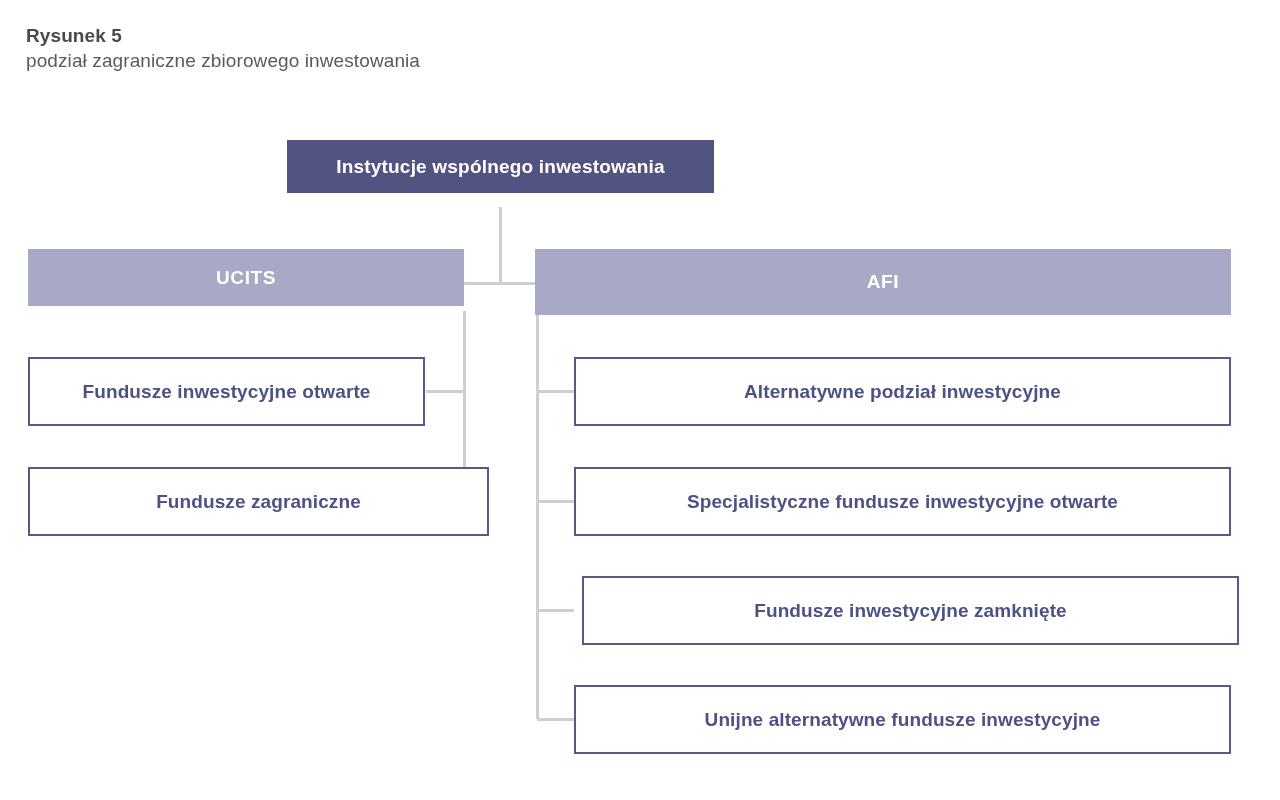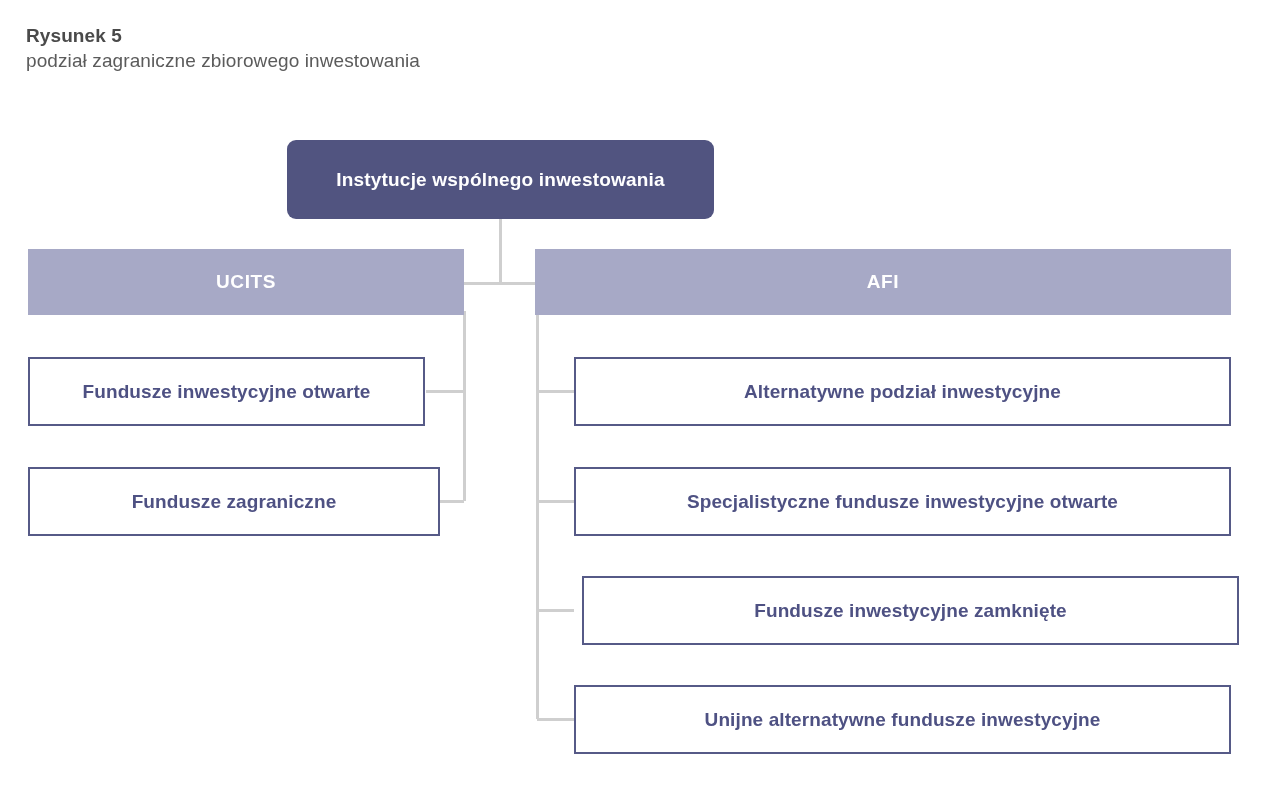--- a/index.html
+++ b/index.html
@@ -116,29 +116,29 @@
 
       <line x1="537" y1="311" x2="537" y2="719"></line>
 
       <line x1="537" y1="391" x2="574" y2="391"></line>
       <line x1="537" y1="501" x2="574" y2="501"></line>
       <line x1="537" y1="610" x2="574" y2="610"></line>
       <line x1="537" y1="719" x2="574" y2="719"></line>
     </g>
   </svg>
 
-  <div class="node node-root" style="left:287px; top:140px; width:427px; height:79px;border-radius:9px;">Instytucje wspólnego inwestowania</div>
+  <div class="node node-root" style="left:287px; top:140px; width:427px; height:53px;">Instytucje wspólnego inwestowania</div>
 
-  <div class="node node-band" style="left:28px; top:249px; width:436px; height:66px;">UCITS</div>
+  <div class="node node-band" style="left:28px; top:249px; width:436px; height:57px;">UCITS</div>
 
   <div class="node node-band" style="left:535px; top:249px; width:696px; height:66px;">AFI</div>
 
   <div class="node node-leaf" style="left:28px; top:357px; width:397px; height:69px;">Fundusze inwestycyjne otwarte</div>
 
-  <div class="node node-leaf" style="left:28px; top:467px; width:412px; height:69px;">Fundusze zagraniczne</div>
+  <div class="node node-leaf" style="left:28px; top:467px; width:461px; height:69px;">Fundusze zagraniczne</div>
 
   <div class="node node-leaf" style="left:574px; top:357px; width:657px; height:69px;">Alternatywne podział inwestycyjne</div>
 
   <div class="node node-leaf" style="left:574px; top:467px; width:657px; height:69px;">Specjalistyczne fundusze inwestycyjne otwarte</div>
 
   <div class="node node-leaf" style="left:574px; top:576px; width:657px; height:69px;margin-left:8px;">Fundusze inwestycyjne zamknięte</div>
 
   <div class="node node-leaf" style="left:574px; top:685px; width:657px; height:69px;">Unijne alternatywne fundusze inwestycyjne</div>
 
 </div>

